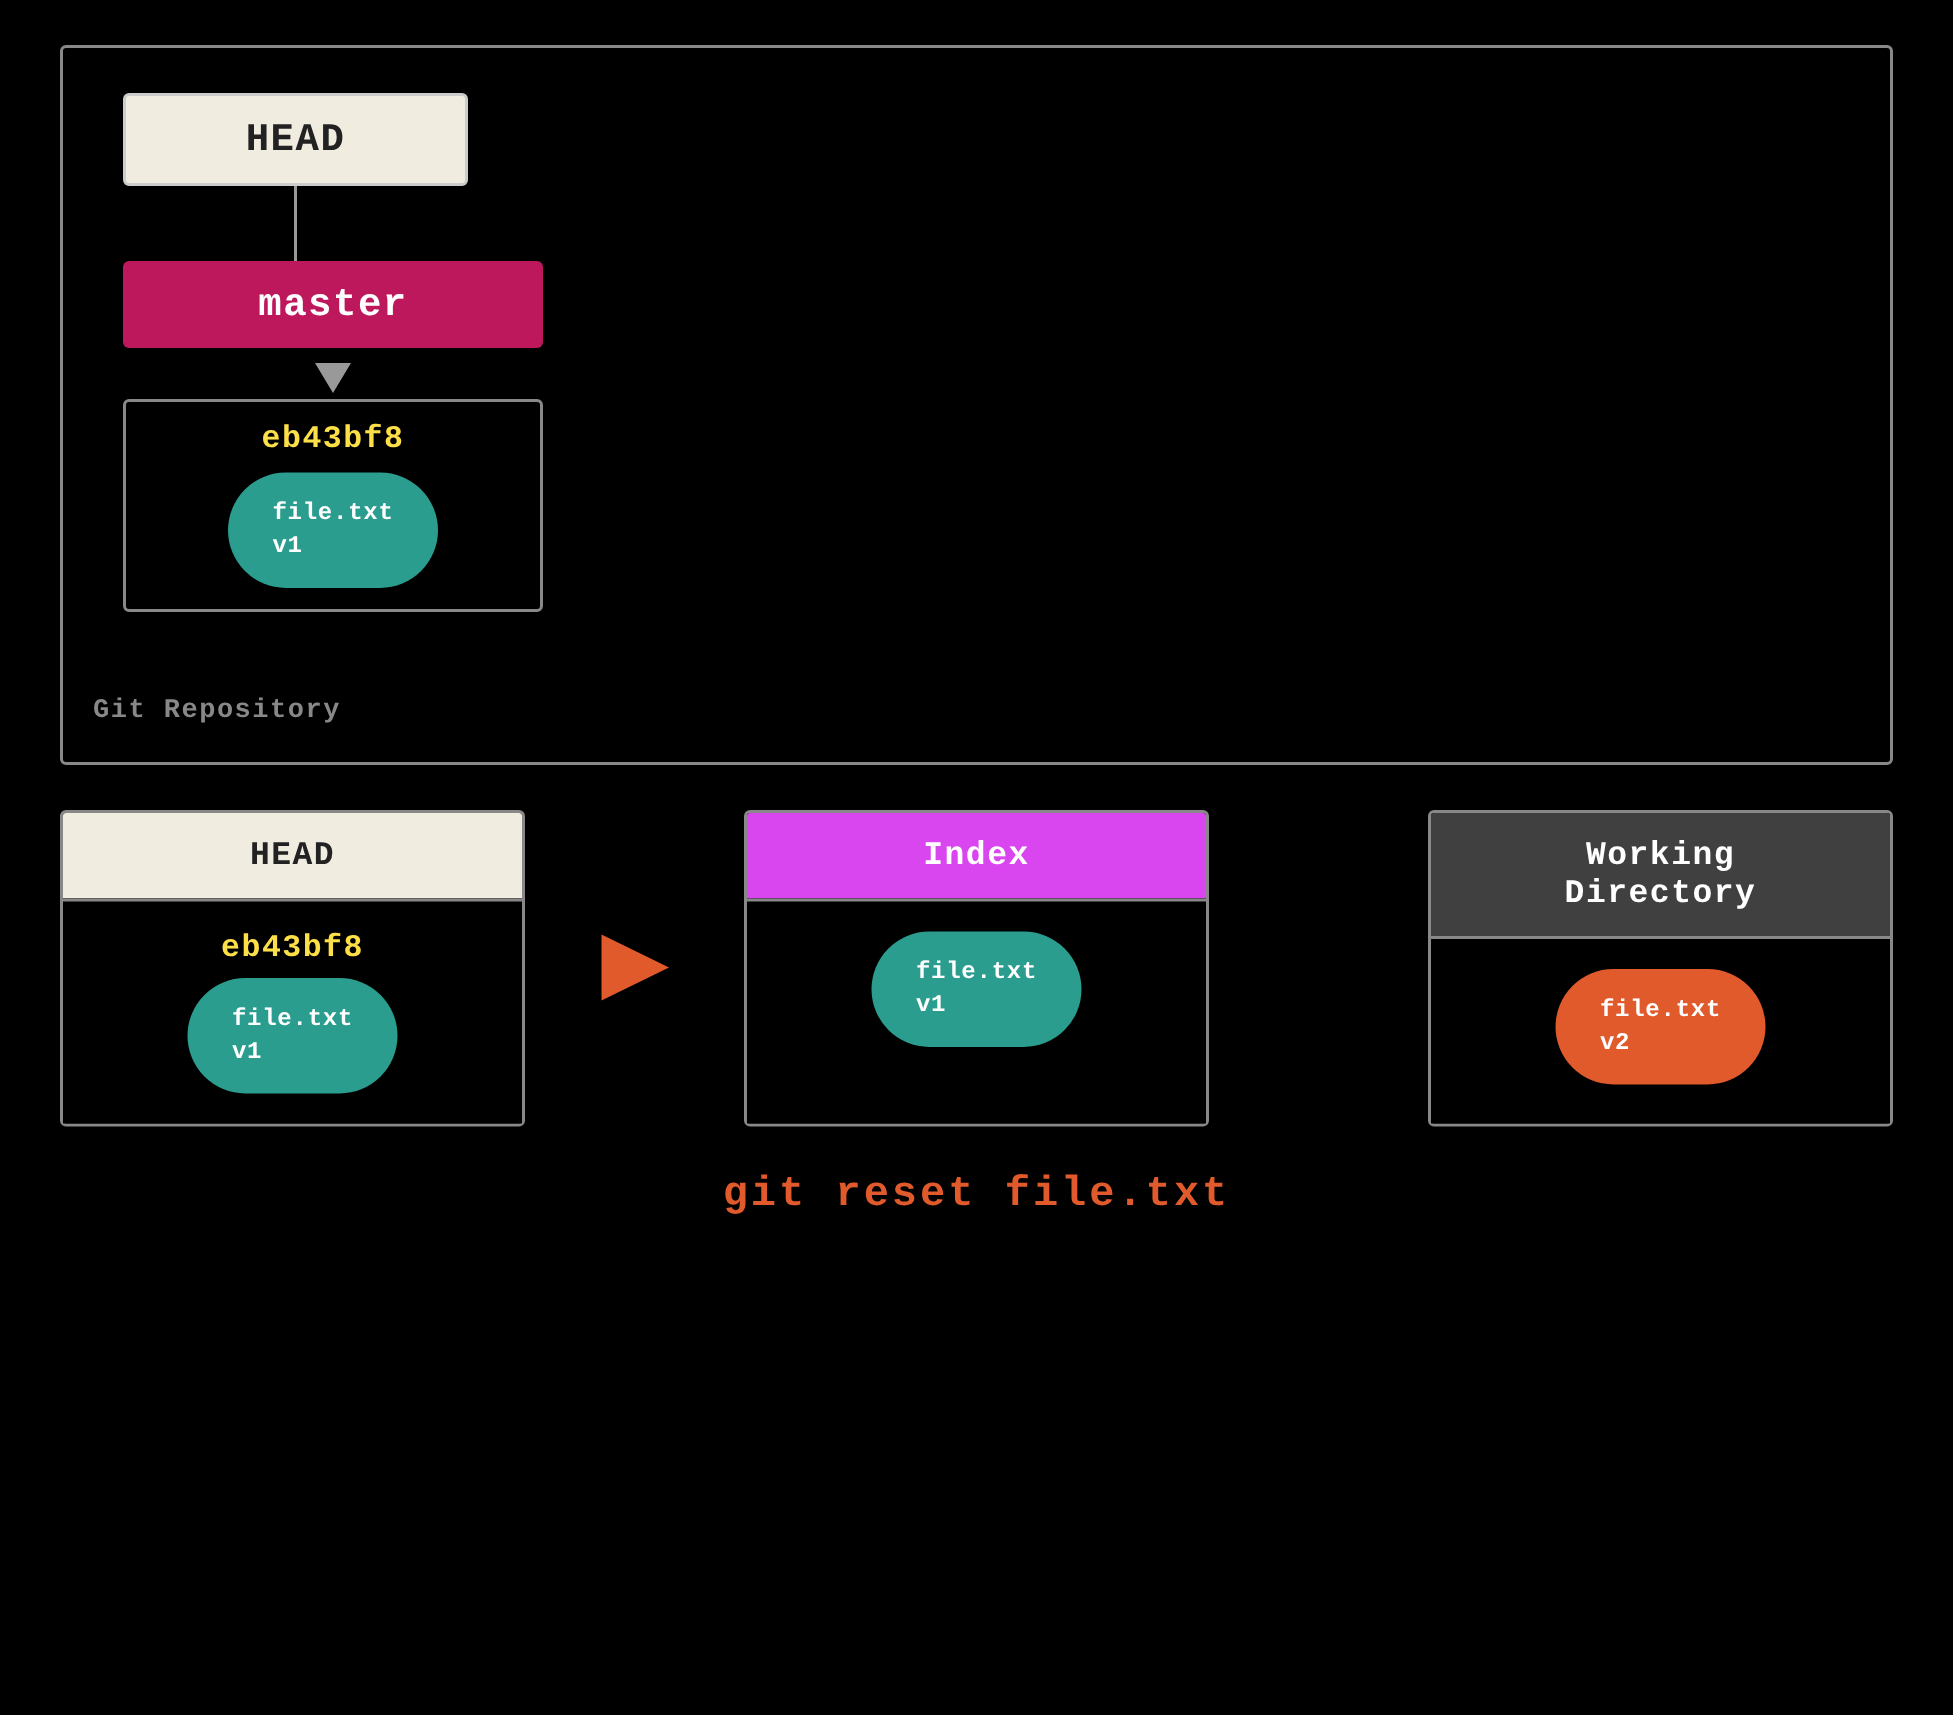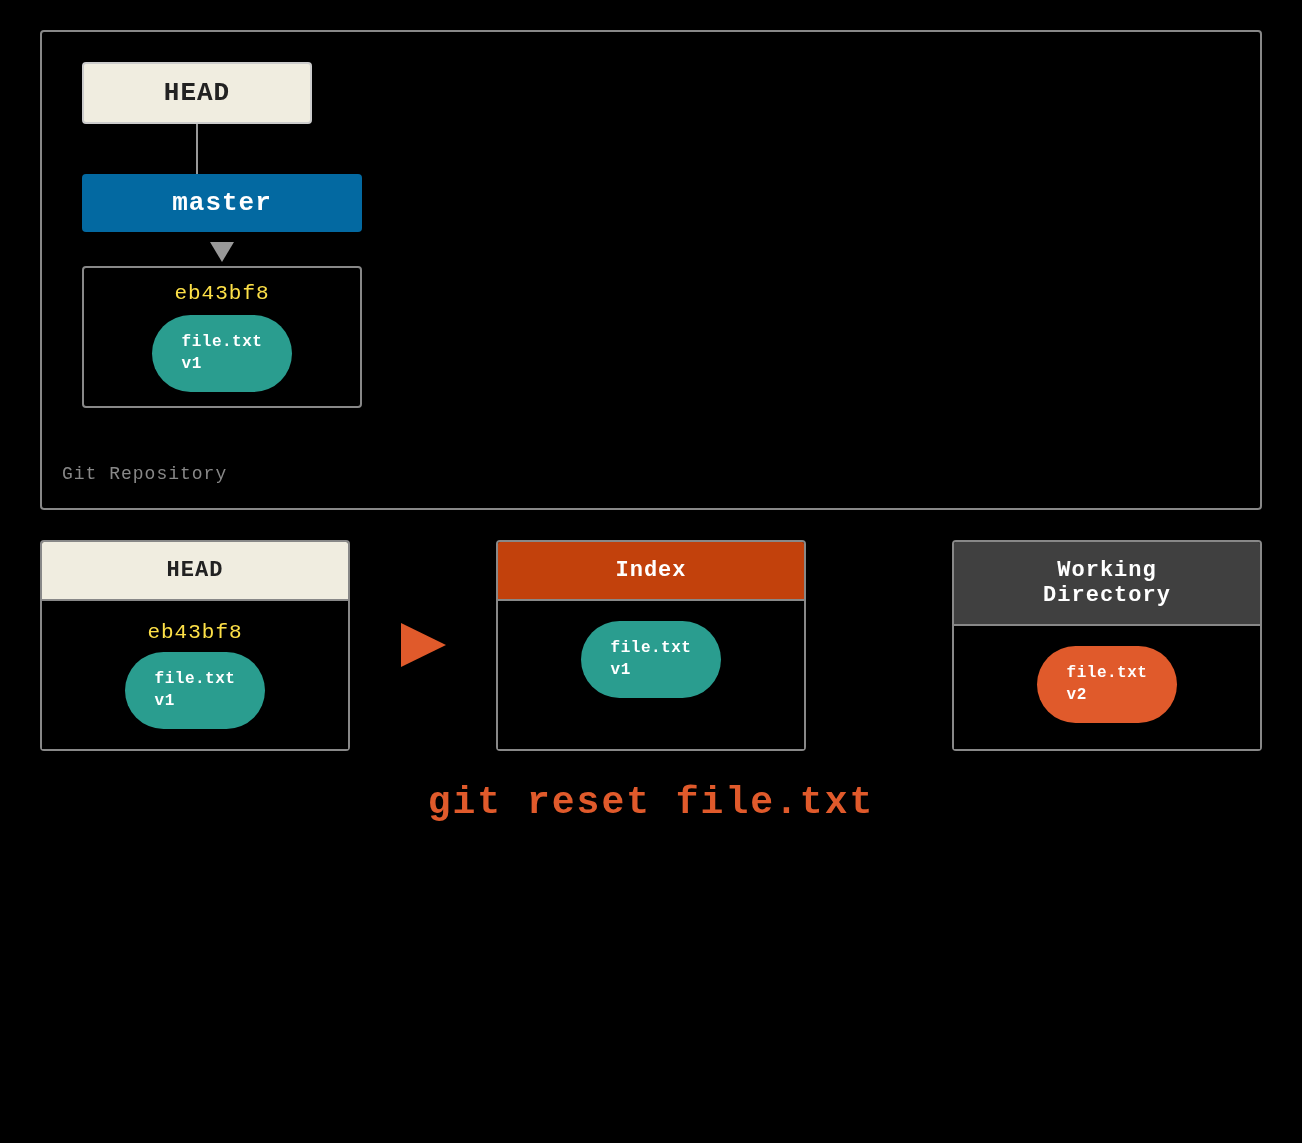--- a/index.html
+++ b/index.html
@@ -1,15 +1,15 @@
 <!DOCTYPE html>
 <html><head>
   <meta charset="utf-8">
   <style>
-    * { box-sizing: border-box; margin: 0; padding: 0; }
+    * { box-sizing: border-box; margin: 0; padding: 0; font-weight: bold; }
 
     body {
       background: #000;
       width: 1302px;
       height: 1143px;
       font-family: 'Courier New', Courier, monospace;
       display: flex;
       flex-direction: column;
       align-items: center;
       padding: 30px 40px;
@@ -53,21 +53,21 @@
     }
 
     .vertical-line {
       width: 2px;
       height: 50px;
       background: #999;
       margin-left: 114px;
     }
 
     .master-box {
-      background: #0369a1;
+      background: #be185d;
       color: #fff;
       border-radius: 4px;
       width: 280px;
       text-align: center;
       padding: 14px 20px;
       font-size: 26px;
       font-weight: bold;
       letter-spacing: 1px;
     }
 
@@ -152,21 +152,21 @@
       color: #fff;
       border-radius: 2px 2px 0 0;
     }
 
     .header-cream {
       background: #f0ede0;
       color: #222;
     }
 
     .header-teal {
-      background: #c2410c;
+      background: #d946ef;
       color: #fff;
       text-align: center;
     }
 
     .header-orange {
       background: #404040;
       color: #fff;
     }
 
     .col-body {
@@ -193,21 +193,21 @@
       width: 0;
       height: 0;
       border-top: 22px solid transparent;
       border-bottom: 22px solid transparent;
       border-left: 45px solid #e05a2b;
     }
 
     
     .git-command {
       margin-top: 30px;
-      font-size: 38px;
+      font-size: 28px;
       color: #e05a2b;
       font-family: 'Courier New', Courier, monospace;
       font-weight: bold;
       letter-spacing: 2px;
       text-align: center;
     }
   </style>
 </head>
 <body>
 

